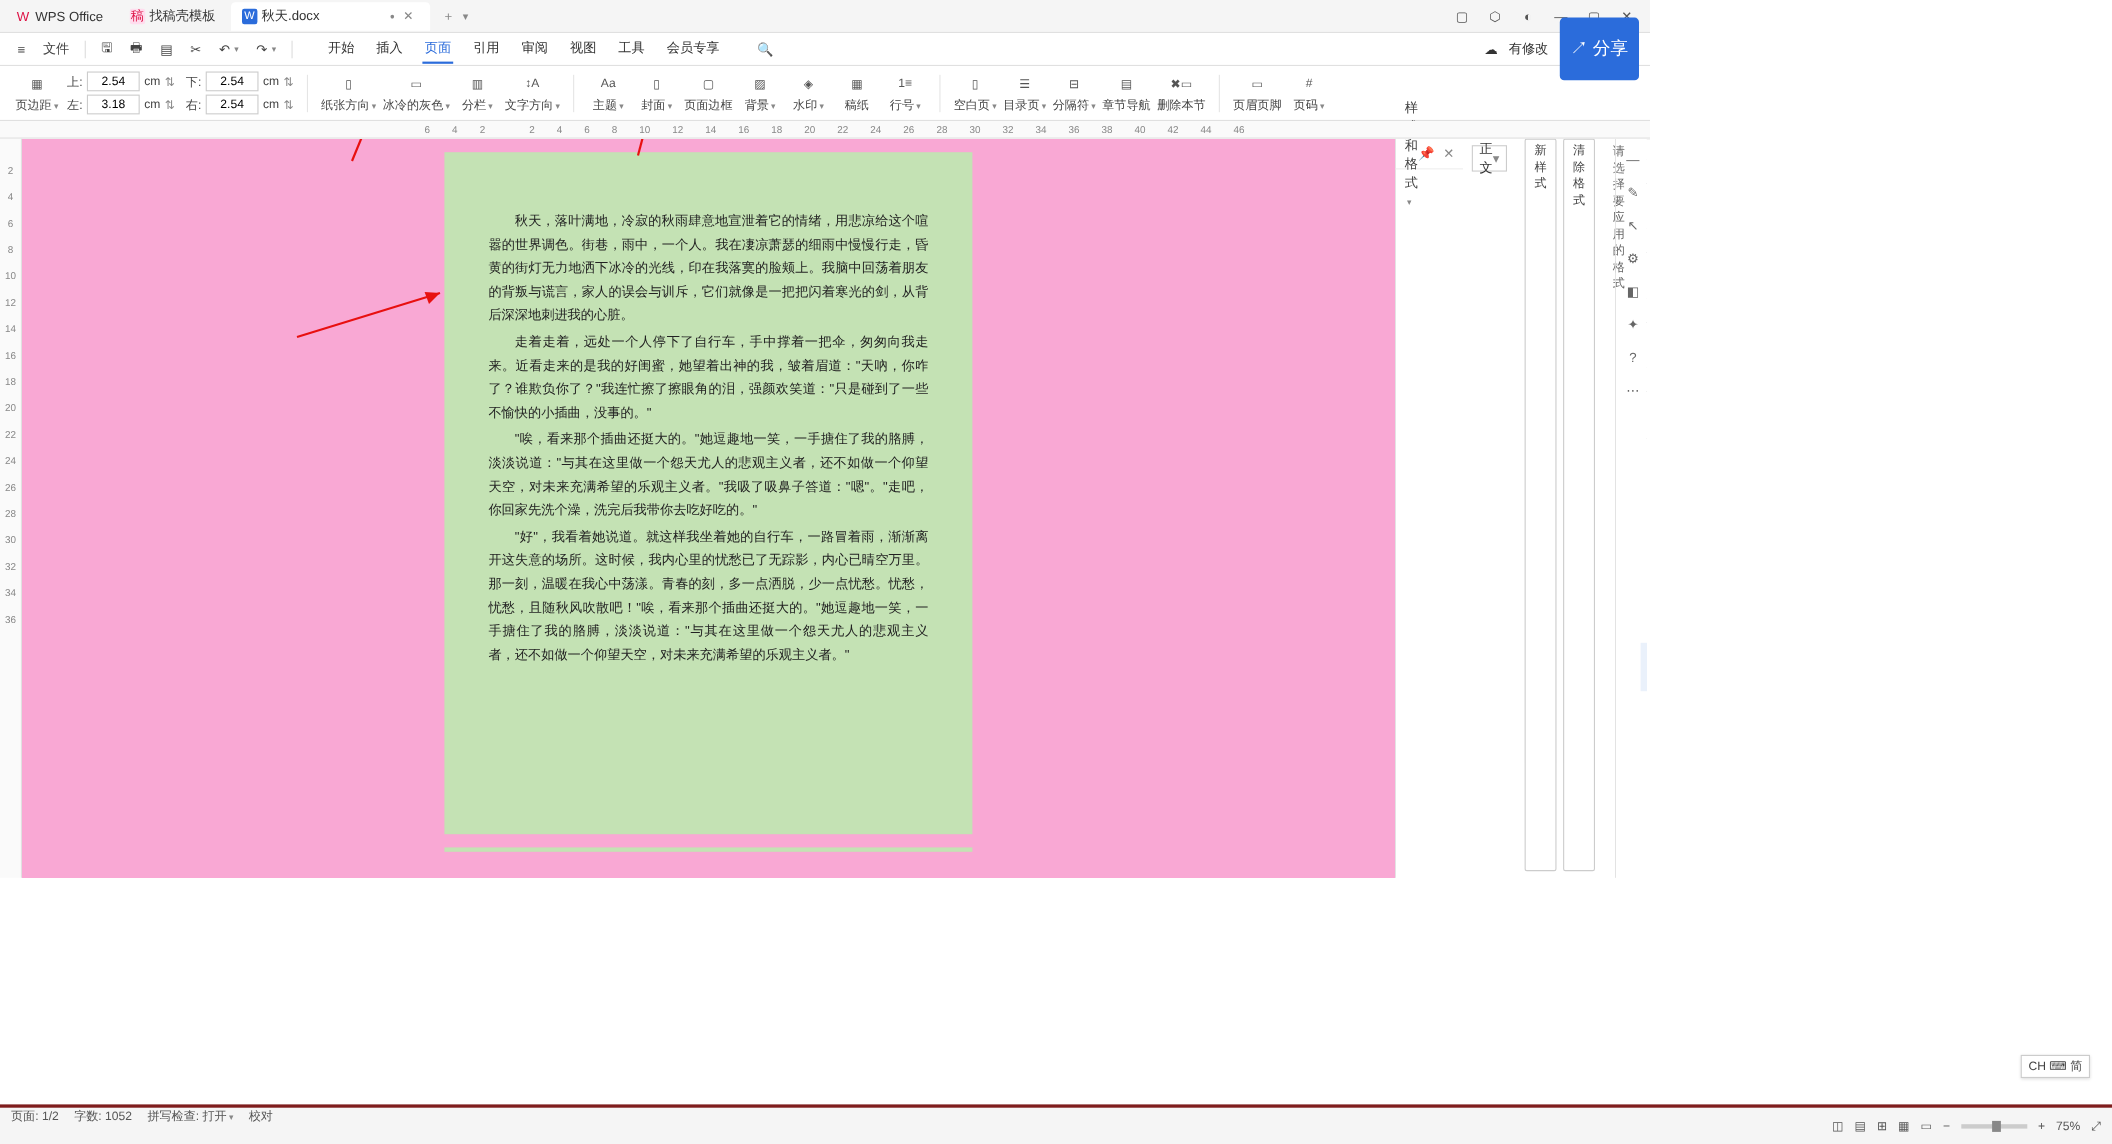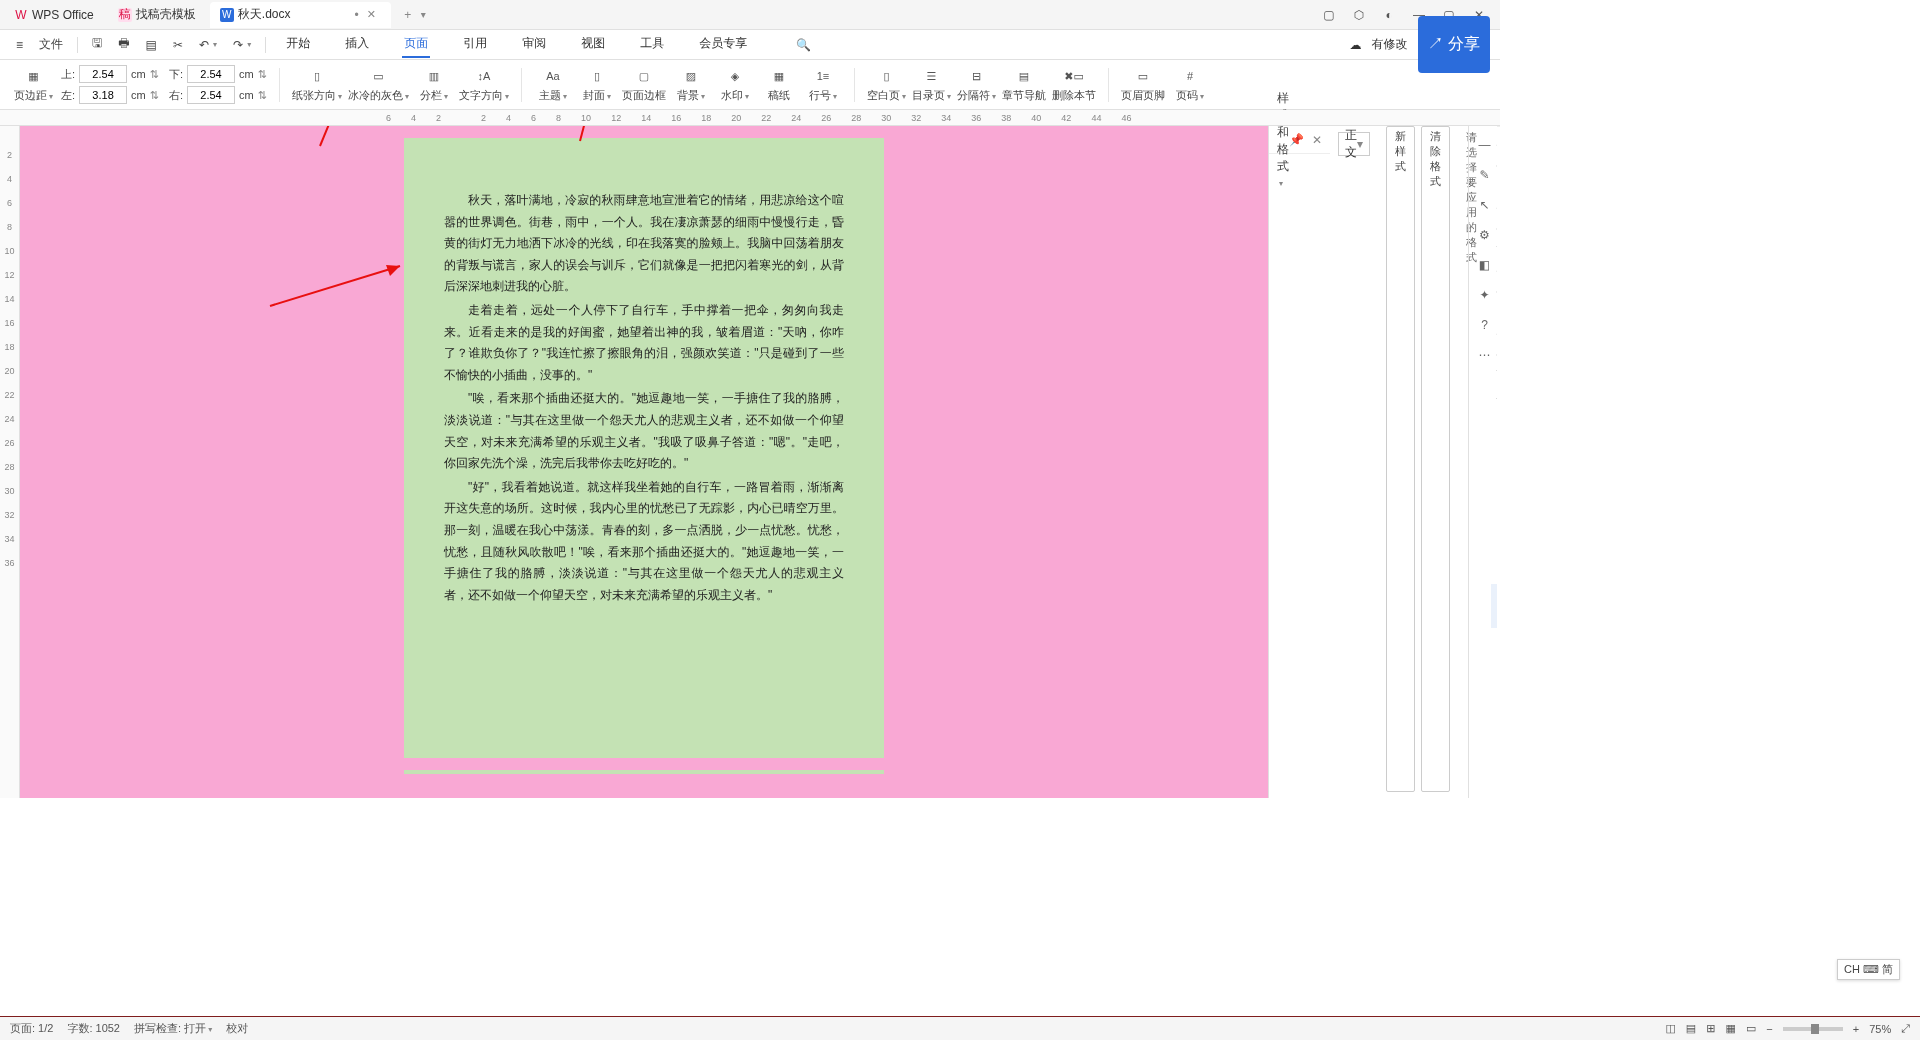--- a/index.html
+++ b/index.html
@@ -11,21 +11,21 @@
 .tab.dim { background: transparent; }
 .tab-icon { width: 14px; height: 14px; display: inline-flex; align-items: center; justify-content: center; }
 .tab-close { width: 14px; height: 14px; color: #888; font-size: 11px; margin-left: 4px; }
 .wincontrols { margin-left: auto; display: flex; gap: 12px; padding-right: 12px; color: #555; }
 .wincontrols span { width: 18px; text-align: center; }
 
 
 .menubar { height: 30px; display: flex; align-items: center; padding: 0 10px; gap: 4px; border-bottom: 1px solid #e0e0e0; }
 .menu-btn { display: flex; align-items: center; gap: 2px; padding: 3px 6px; color: #444; }
 .menu-sep { width: 1px; height: 16px; background: #ddd; margin: 0 4px; }
-.menu-tabs { display: flex; gap: 31px; margin-left: 10px; }
+.menu-tabs { display: flex; gap: 16px; margin-left: 22px; }
 .menu-tab { padding: 4px 2px; color: #333; }
 .menu-tab.active { color: #2b6cdb; border-bottom: 2px solid #2b6cdb; }
 .menubar-right { margin-left: auto; display: flex; align-items: center; gap: 10px; }
 .share-btn { background: #2b6cdb; color: #ffffff; padding: 18px 10px; border-radius: 4px; font-size: 16px; }
 
 
 .ribbon { height: 50px; display: flex; align-items: center; padding: 0 14px; gap: 6px; border-bottom: 1px solid #e0e0e0; background: #fff; }
 .ribbon-grp { display: flex; align-items: center; gap: 8px; }
 .ribbon-sep { width: 1px; height: 34px; background: #e5e5e5; margin: 0 6px; }
 .rb-big { display: flex; flex-direction: column; align-items: center; gap: 2px; font-size: 11px; color: #444; min-width: 38px; }
@@ -66,21 +66,21 @@
 .sp-item .ret { margin-left: auto; color: #999; font-size: 11px; }
 .sp-bottom { border-top: 1px solid #eee; padding: 6px 8px; font-size: 11px; color: #444; }
 .sp-show { display: flex; gap: 6px; margin-bottom: 6px; }
 .sp-show input { width: 110px; height: 20px; border: 1px solid #ccc; font-size: 11px; padding: 0 0; }
 .sp-chk { display: flex; align-items: flex-start; gap: 4px; }
 
 
 .iconrail { width: 32px; border-left: 1px solid #e0e0e0; display: flex; flex-direction: column; align-items: center; gap: 16px; padding-top: 12px; color: #666; }
 
 
-.statusbar { position: absolute; bottom: 0; left: 0; right: 0; height: 24px; background: #f5f5f5; border-top: 1px solid #7f1d1d; display: flex; align-items: center; padding: 0 10px; font-size: 11px; color: #555; gap: 14px; }
+.statusbar { position: absolute; bottom: 0; left: 0; right: 0; height: 36px; background: #f5f5f5; border-top: 3px solid #7f1d1d; display: flex; padding: 0 10px; font-size: 11px; color: #555; gap: 14px; }
 .statusbar .right { margin-left: auto; display: flex; align-items: center; gap: 10px; }
 
 
 .ime { position: absolute; right: 20px; bottom: 60px; background: #fff; border: 1px solid #ccc; padding: 2px 6px; font-size: 11px; color: #444; box-shadow: 0 1px 3px rgba(0,0,0,.15); }
 
 .chev::after { content: "▾"; font-size: 8px; margin-left: 2px; color: #888; }
 </style>
 </head>
 <body>
 

